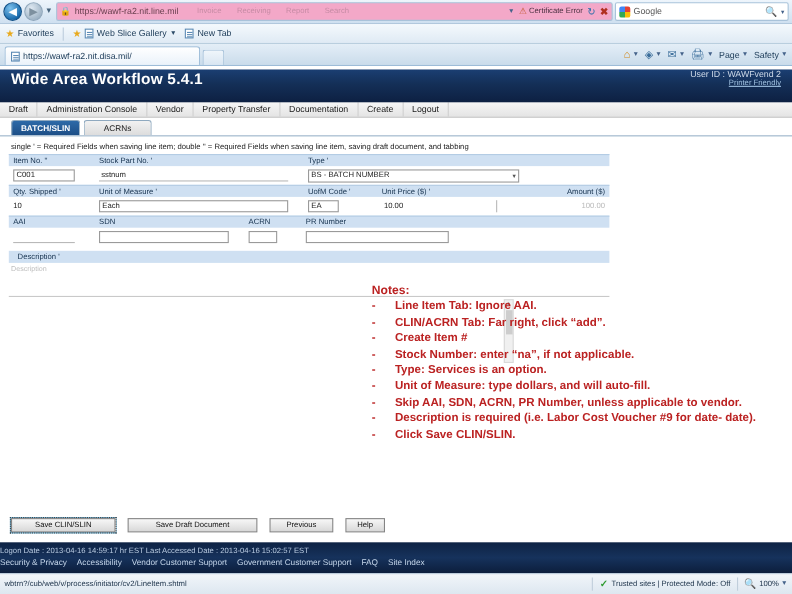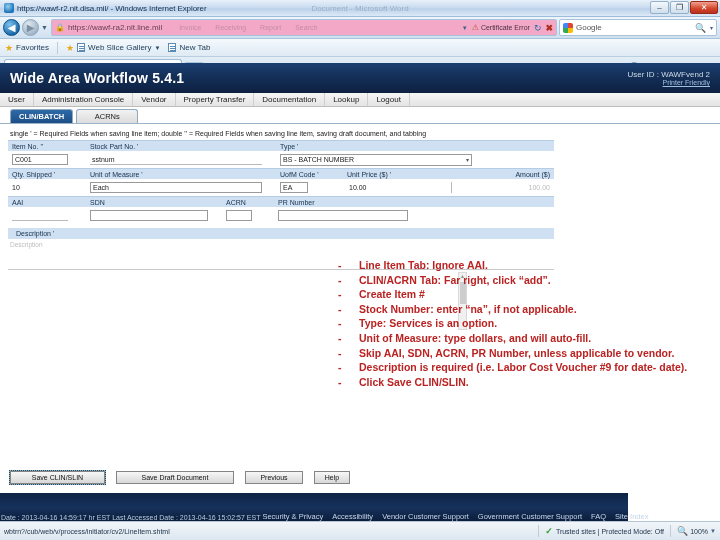--- a/index.html
+++ b/index.html
@@ -128,21 +128,21 @@
   .cmd { font-size:8px; color:#1b3a57; display:flex; align-items:center; gap:2px; white-space:nowrap; }
   .cmdicon { font-size:10px; color:#3a6d9a; }
   .homeic { color:#d18a1e; }
 
   
   .page { position: absolute; left: 0; top: 63px; width: 720px; height: 458px; background: #fff; overflow: hidden; }
 
   .wawf-header {
     height: 30px; width: 100%;
     background: linear-gradient(180deg,#1b3f73 0%,#142f57 45%,#0d2042 100%);
-    display: flex; align-items: center; padding: 0 10px; position: relative;
+    display: flex; padding: 0 10px; position: relative;
   }
   .wawf-title { font-size: 14px; font-weight: bold; color: #ffffff; letter-spacing: 0.2px; }
   .wawf-userbox { margin-left: auto; text-align: right; }
   .wawf-user { font-size: 8px; color: #cdd9e8; white-space: nowrap; }
   .wawf-printer { font-size: 7px; color: #9fc0e0; text-decoration: underline; white-space: nowrap; }
 
   .menubar {
     height: 14px; width: 100%;
     background: linear-gradient(180deg,#f6f6f6,#e4e4e4);
     border-bottom: 1px solid #bdbdbd;
@@ -197,23 +197,23 @@
   .btnrow { position:absolute; left:0; top:408px; width:720px; padding: 0 10px; display:flex; gap:11px; align-items:center; }
   .btn {
     height: 13px; padding: 0 7px; font-size: 7px; color: #101010;
     background: linear-gradient(180deg,#f7f7f7,#d8d8d8);
     border: 1px solid #848484; display: flex; align-items: center; justify-content: center;
     white-space: nowrap;
   }
   .btn.focus { outline: 1px dotted #444; box-shadow: 0 0 0 1px #6fb9e0; }
 
   .footerbar {
-    position:absolute; left:0; top:430px; width:628px; height:28px;
+    position:absolute; left:0; top:430px; width:720px; height:28px;
     background: linear-gradient(180deg,#0e2344 0%,#16325c 50%,#0c1e3c 100%);
-    display:flex; flex-direction:row; align-items:flex-end; justify-content:center; gap:2px;
+    display:flex; flex-direction:column; align-items:flex-start; justify-content:center; gap:2px;
   }
   .footdates { font-size: 7px; color: #b9cbe2; white-space: nowrap; }
   .footlinks { font-size: 7.5px; color: #c5d6ea; white-space: nowrap; display:flex; gap:9px; }
   .footlinks span { white-space: nowrap; }
 
   
   .notes {
     position: absolute; left: 338px; top: 258px; width: 352px;
     color: #bb2222; font-weight: bold; z-index: 40;
   }
@@ -243,30 +243,20 @@
   .st-zone { font-size:7px; color:#20364d; display:flex; align-items:center; gap:3px; white-space:nowrap; }
   .checkmk { color:#2f9b31; font-size:9px; font-weight:bold; }
   .st-zoom { font-size:7px; color:#20364d; display:flex; align-items:center; gap:2px; white-space:nowrap; }
   .zoomic { font-size:9px; color:#3a6d9a; }
 </style>
 </head>
 <body>
 
 <div id="root">
 
-  <div class="titlebar">
-    <div class="tb-icon"></div>
-    <div class="tb-text">https://wawf-r2.nit.disa.mil/ - Windows Internet Explorer</div>
-    <div class="tb-ghost">Document - Microsoft Word</div>
-    <div class="winbtns">
-      <div class="winbtn">–</div>
-      <div class="winbtn">❐</div>
-      <div class="winbtn close">✕</div>
-    </div>
-  </div>
 
   <div class="navrow">
     <div class="navarrow back">◀</div>
     <div class="navarrow fwd">▶</div>
     <div class="navdrop">▼</div>
 
     <div class="urlbar">
       <span class="url-lock">🔒</span>
       <span class="url-text">https://wawf-ra2.nit.line.mil</span>
       <span class="url-tabs">
@@ -352,32 +342,32 @@
 
     <div class="wawf-header">
       <div class="wawf-title">Wide Area Workflow 5.4.1</div>
       <div class="wawf-userbox">
         <div class="wawf-user">User ID : WAWFvend 2</div>
         <div class="wawf-printer">Printer Friendly</div>
       </div>
     </div>
 
     <div class="menubar">
-      <div class="menuitem">User</div>
+      <div class="menuitem">Draft</div>
       <div class="menuitem">Administration Console</div>
       <div class="menuitem">Vendor</div>
       <div class="menuitem">Property Transfer</div>
       <div class="menuitem">Documentation</div>
-      <div class="menuitem">Lookup</div>
+      <div class="menuitem">Create</div>
       <div class="menuitem">Logout</div>
     </div>
 
 
     <div class="tabsrow">
-      <div class="ftab active">CLIN/BATCH</div>
+      <div class="ftab active">BATCH/SLIN</div>
       <div class="ftab inactive">ACRNs</div>
     </div>
 
     <div class="reqnote">single ' = Required Fields when saving line item; double '' = Required Fields when saving line item, saving draft document, and tabbing</div>
 
     <div class="ftable">
       <div class="hrow">
         <div class="hcell" style="width:78px">Item No. ''</div>
         <div class="hcell" style="width:190px">Stock Part No. '</div>
         <div class="hcell" style="flex:1">Type '</div>
@@ -471,20 +461,21 @@
         <span>Site Index</span>
       </div>
     </div>
   </div>
 
   <div class="ghost-scroll">
     <div class="ghost-thumb"></div>
   </div>
 
   <div class="notes">
+    <div class="notes-title">Notes:</div>
 
     <div class="note-line">
       <span class="note-dash">-</span>
       <span class="note-text">Line Item Tab: Ignore AAI.</span>
     </div>
     <div class="note-line">
       <span class="note-dash">-</span>
       <span class="note-text">CLIN/ACRN Tab:  Far right, click “add”.</span>
     </div>
     <div class="note-line">

